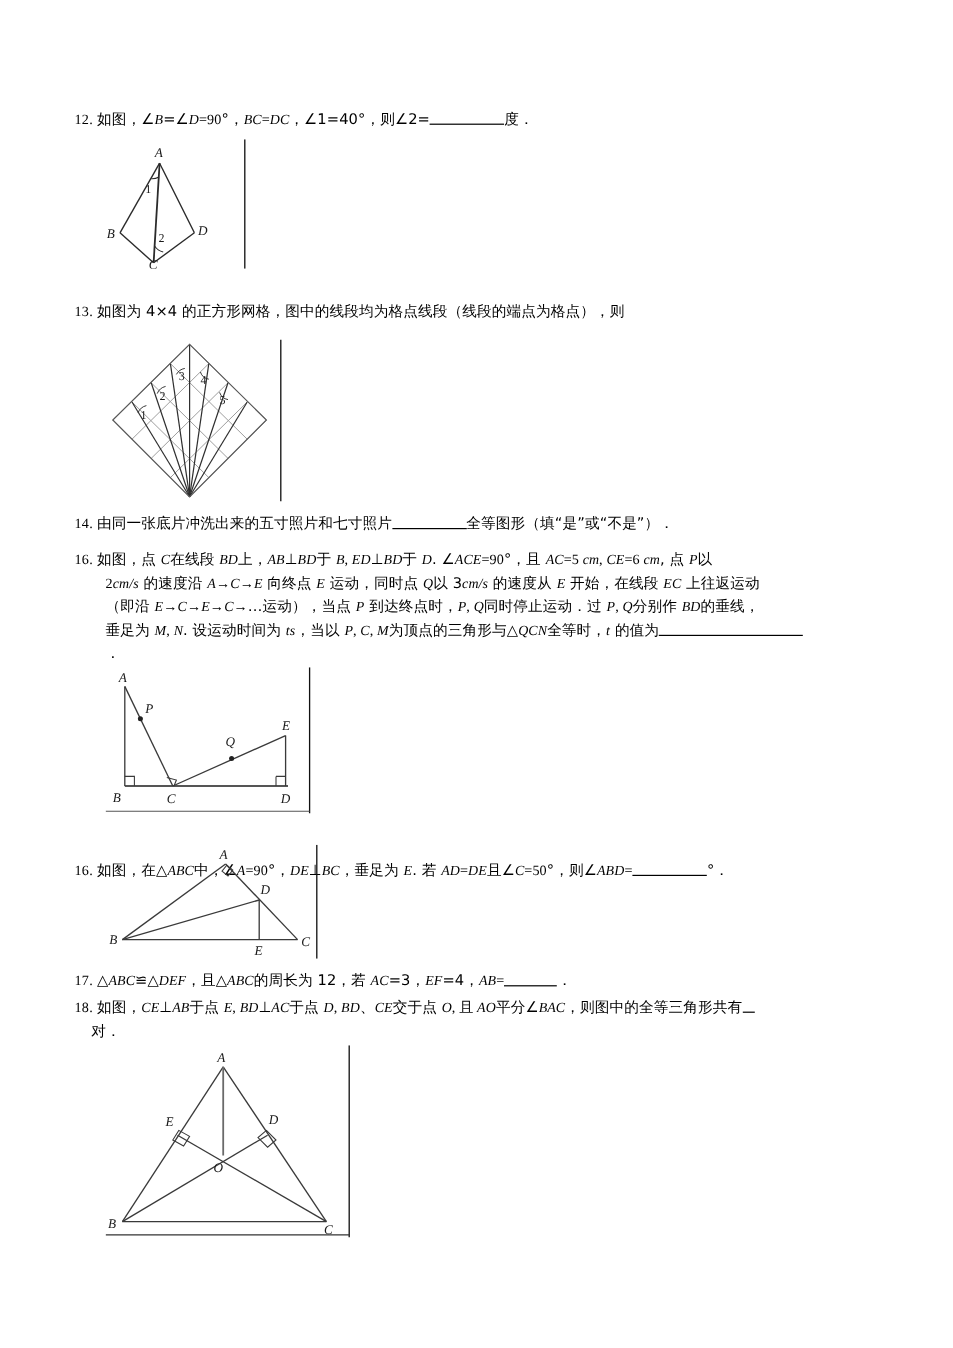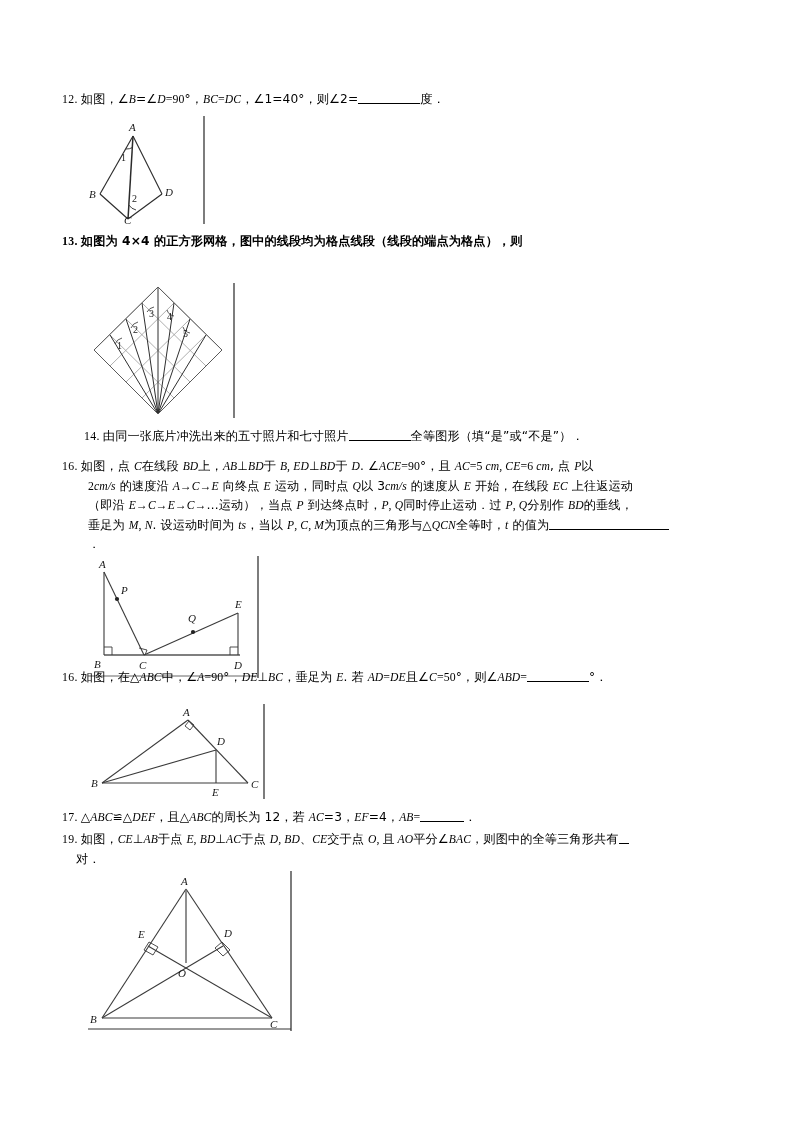--- a/index.html
+++ b/index.html
@@ -94,21 +94,21 @@
       <text class="lbl" x="1" y="82">B</text>
       <text class="lbl" x="77" y="80">D</text>
       <text class="lbl" x="36" y="108">C</text>
       <text class="num-lbl" x="33" y="45">1</text>
       <text class="num-lbl" x="44" y="86">2</text>
 
       <line x1="116" y1="0" x2="116" y2="108" stroke="#111" stroke-width="1.1"></line>
     </svg>
   </div>
 
-  <div class="qblock" style="top:232px;font-weight:bold;">
+  <div class="qblock" style="top:250px;">
     <div class="qline">
       <span class="num mn">13.</span>
       <span class="cn">如图为 4×4 的正方形网格，图中的线段均为格点线段（线段的端点为格点），则</span>
     </div>
   </div>
 
   <div class="fig" style="left:88px; top:283px;">
     <svg width="148" height="135" viewBox="0 0 148 135">
 
       <g stroke="#9a9a9a" fill="none" stroke-width="0.8">
@@ -150,21 +150,21 @@
       <text class="num-lbl" x="29" y="66">1</text>
       <text class="num-lbl" x="45" y="50">2</text>
       <text class="num-lbl" x="61" y="34">3</text>
       <text class="num-lbl" x="79" y="37">4</text>
       <text class="num-lbl" x="95" y="54">5</text>
 
       <line x1="146" y1="0" x2="146" y2="135" stroke="#111" stroke-width="1.1"></line>
     </svg>
   </div>
 
-  <div class="qblock" style="top:427px;margin-left:22px;">
+  <div class="qblock" style="top:427px;">
     <div class="qline">
       <span class="num mn">14.</span>
       <span class="cn">由同一张底片冲洗出来的五寸照片和七寸照片</span><span class="blank-m"></span><span class="cn">全等图形（填“是”或“不是”）．</span>
     </div>
   </div>
 
   <div class="qblock" style="top:457px;">
     <div class="qline">
       <span class="num mn">16.</span>
       <span class="cn">如图，点 </span><span class="mi">C</span><span class="cn">在线段 </span><span class="mi">BD</span><span class="cn">上，</span><span class="mi">AB</span><span class="cn">⊥</span><span class="mi">BD</span><span class="cn">于 </span><span class="mi">B</span><span class="mn">, </span><span class="mi">ED</span><span class="cn">⊥</span><span class="mi">BD</span><span class="cn">于 </span><span class="mi">D</span><span class="cn">. ∠</span><span class="mi">ACE</span><span class="mn">=90</span><span class="cn">°</span><span class="cn">，且 </span><span class="mi">AC</span><span class="mn">=5 </span><span class="mi">cm</span><span class="mn">, </span><span class="mi">CE</span><span class="mn">=6 </span><span class="mi">cm</span><span class="cn">, 点 </span><span class="mi">P</span><span class="cn">以</span>
@@ -212,21 +212,21 @@
       <text class="lbl" x="100" y="66">Q</text>
       <text class="lbl" x="147" y="52">E</text>
       <text class="lbl" x="6" y="112">B</text>
       <text class="lbl" x="51" y="113">C</text>
       <text class="lbl" x="146" y="113">D</text>
       <line x1="170" y1="0" x2="170" y2="122" stroke="#111" stroke-width="1.1"></line>
       <line x1="0" y1="120" x2="170" y2="120" stroke="#555" stroke-width="0.9"></line>
     </svg>
   </div>
 
-  <div class="qblock" style="top:668px;">
+  <div class="qblock" style="top:716px;">
     <div class="qline">
       <span class="num mn">16.</span>
       <span class="cn">如图，在△</span><span class="mi">ABC</span><span class="cn">中，∠</span><span class="mi">A</span><span class="mn">=90</span><span class="cn">°</span><span class="cn">，</span><span class="mi">DE</span><span class="cn">⊥</span><span class="mi">BC</span><span class="cn">，垂足为 </span><span class="mi">E</span><span class="cn">. 若 </span><span class="mi">AD</span><span class="mn">=</span><span class="mi">DE</span><span class="cn">且∠</span><span class="mi">C</span><span class="mn">=50</span><span class="cn">°</span><span class="cn">，则∠</span><span class="mi">ABD</span><span class="mn">=</span><span class="blank-m"></span><span class="cn">°</span><span class="cn">．</span>
     </div>
   </div>
 
   <div class="fig" style="left:88px; top:704px;">
     <svg width="178" height="95" viewBox="0 0 178 95">
       <g stroke="#3a3a3a" fill="none" stroke-width="1.1">
 
@@ -255,21 +255,21 @@
 
   <div class="qblock" style="top:808px;">
     <div class="qline">
       <span class="num mn">17.</span>
       <span class="cn">△</span><span class="mi">ABC</span><span class="cn">≌</span><span class="cn">△</span><span class="mi">DEF</span><span class="cn">，且△</span><span class="mi">ABC</span><span class="cn">的周长为 12，若 </span><span class="mi">AC</span><span class="cn">=3，</span><span class="mi">EF</span><span class="cn">=4，</span><span class="mi">AB</span><span class="mn">=</span><span class="blank-s"></span><span class="cn">．</span>
     </div>
   </div>
 
   <div class="qblock" style="top:830px;">
     <div class="qline">
-      <span class="num mn">19.</span>
+      <span class="num mn">18.</span>
       <span class="cn">如图，</span><span class="mi">CE</span><span class="cn">⊥</span><span class="mi">AB</span><span class="cn">于点 </span><span class="mi">E</span><span class="mn">, </span><span class="mi">BD</span><span class="cn">⊥</span><span class="mi">AC</span><span class="cn">于点 </span><span class="mi">D</span><span class="mn">, </span><span class="mi">BD</span><span class="cn">、</span><span class="mi">CE</span><span class="cn">交于点 </span><span class="mi">O</span><span class="mn">, 且 </span><span class="mi">AO</span><span class="cn">平分∠</span><span class="mi">BAC</span><span class="cn">，则图中的全等三角形共有</span><span class="blank-s" style="width:10px"></span>
     </div>
     <div class="qline" style="padding-left:14px">
       <span class="cn">对．</span>
     </div>
   </div>
 
   <div class="fig" style="left:88px; top:871px;">
     <svg width="205" height="178" viewBox="0 0 205 178">
       <g stroke="#3a3a3a" fill="none" stroke-width="1.1">

